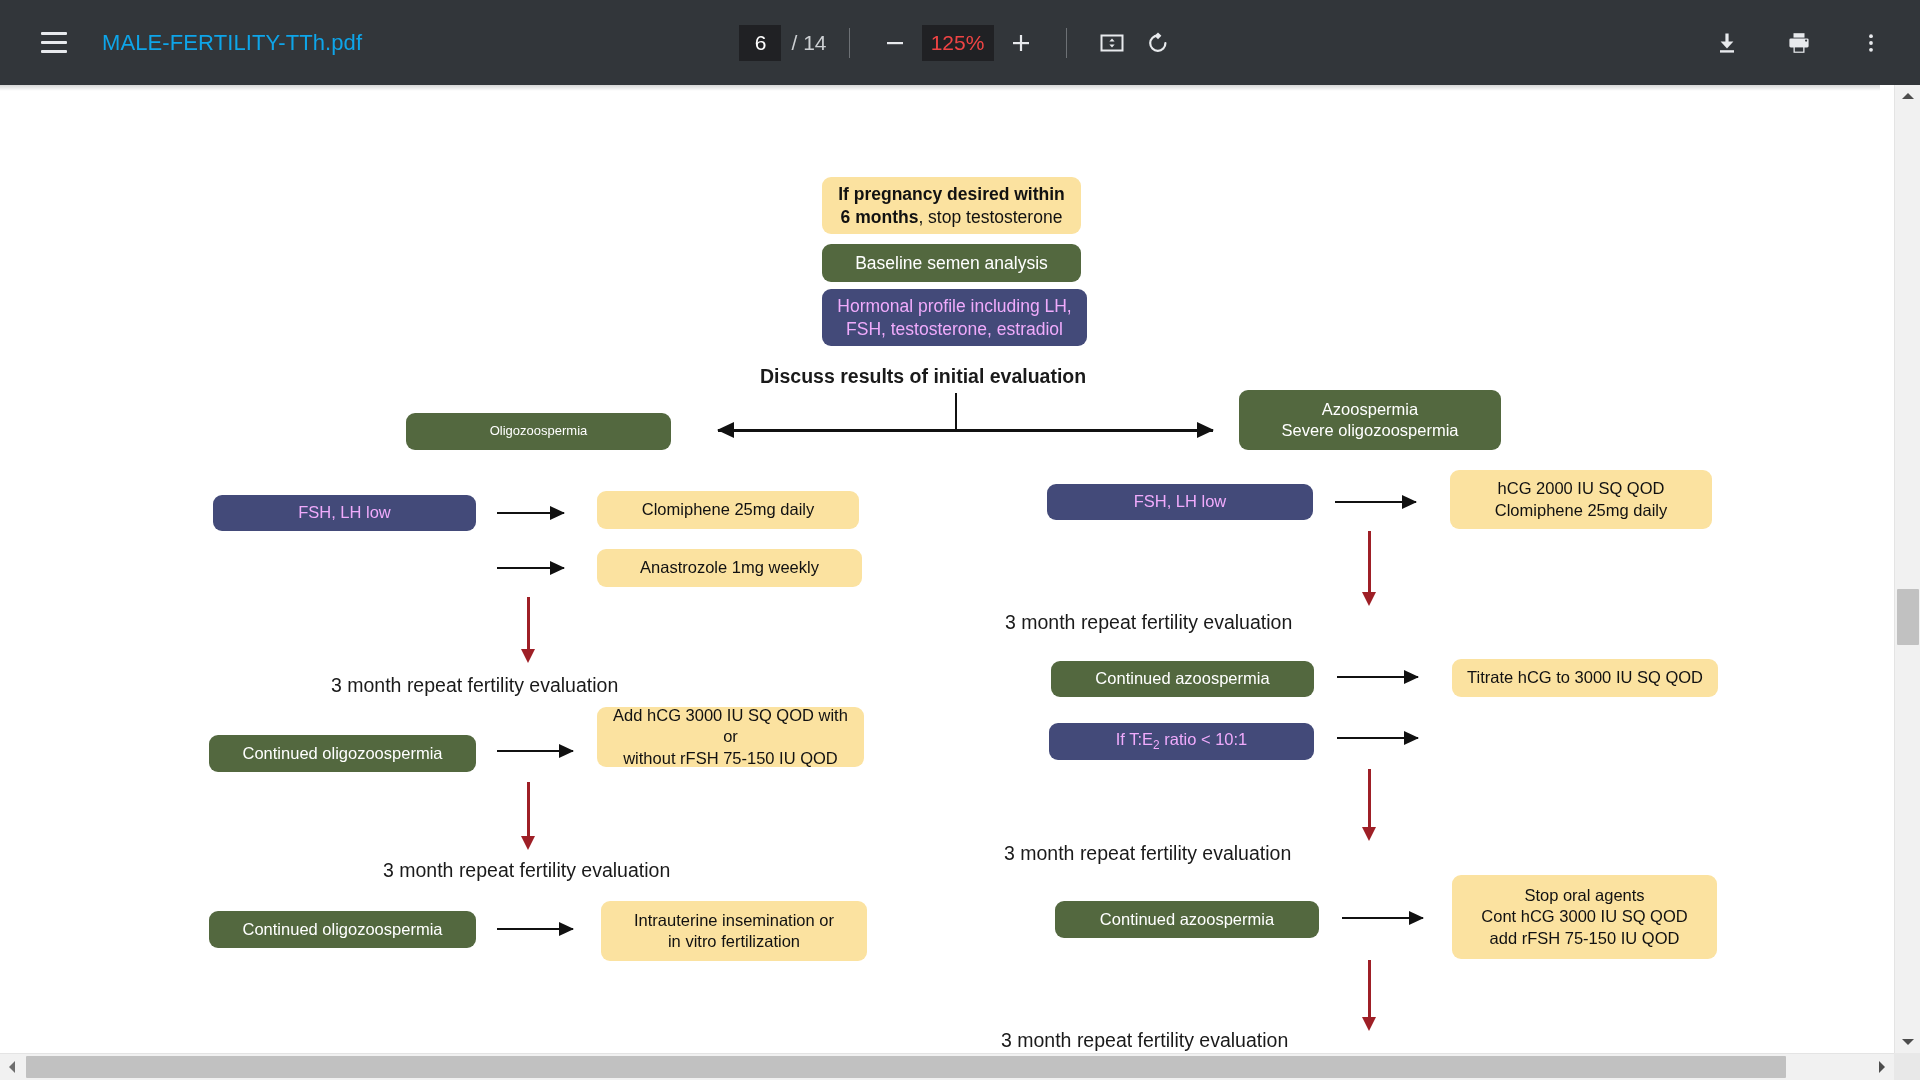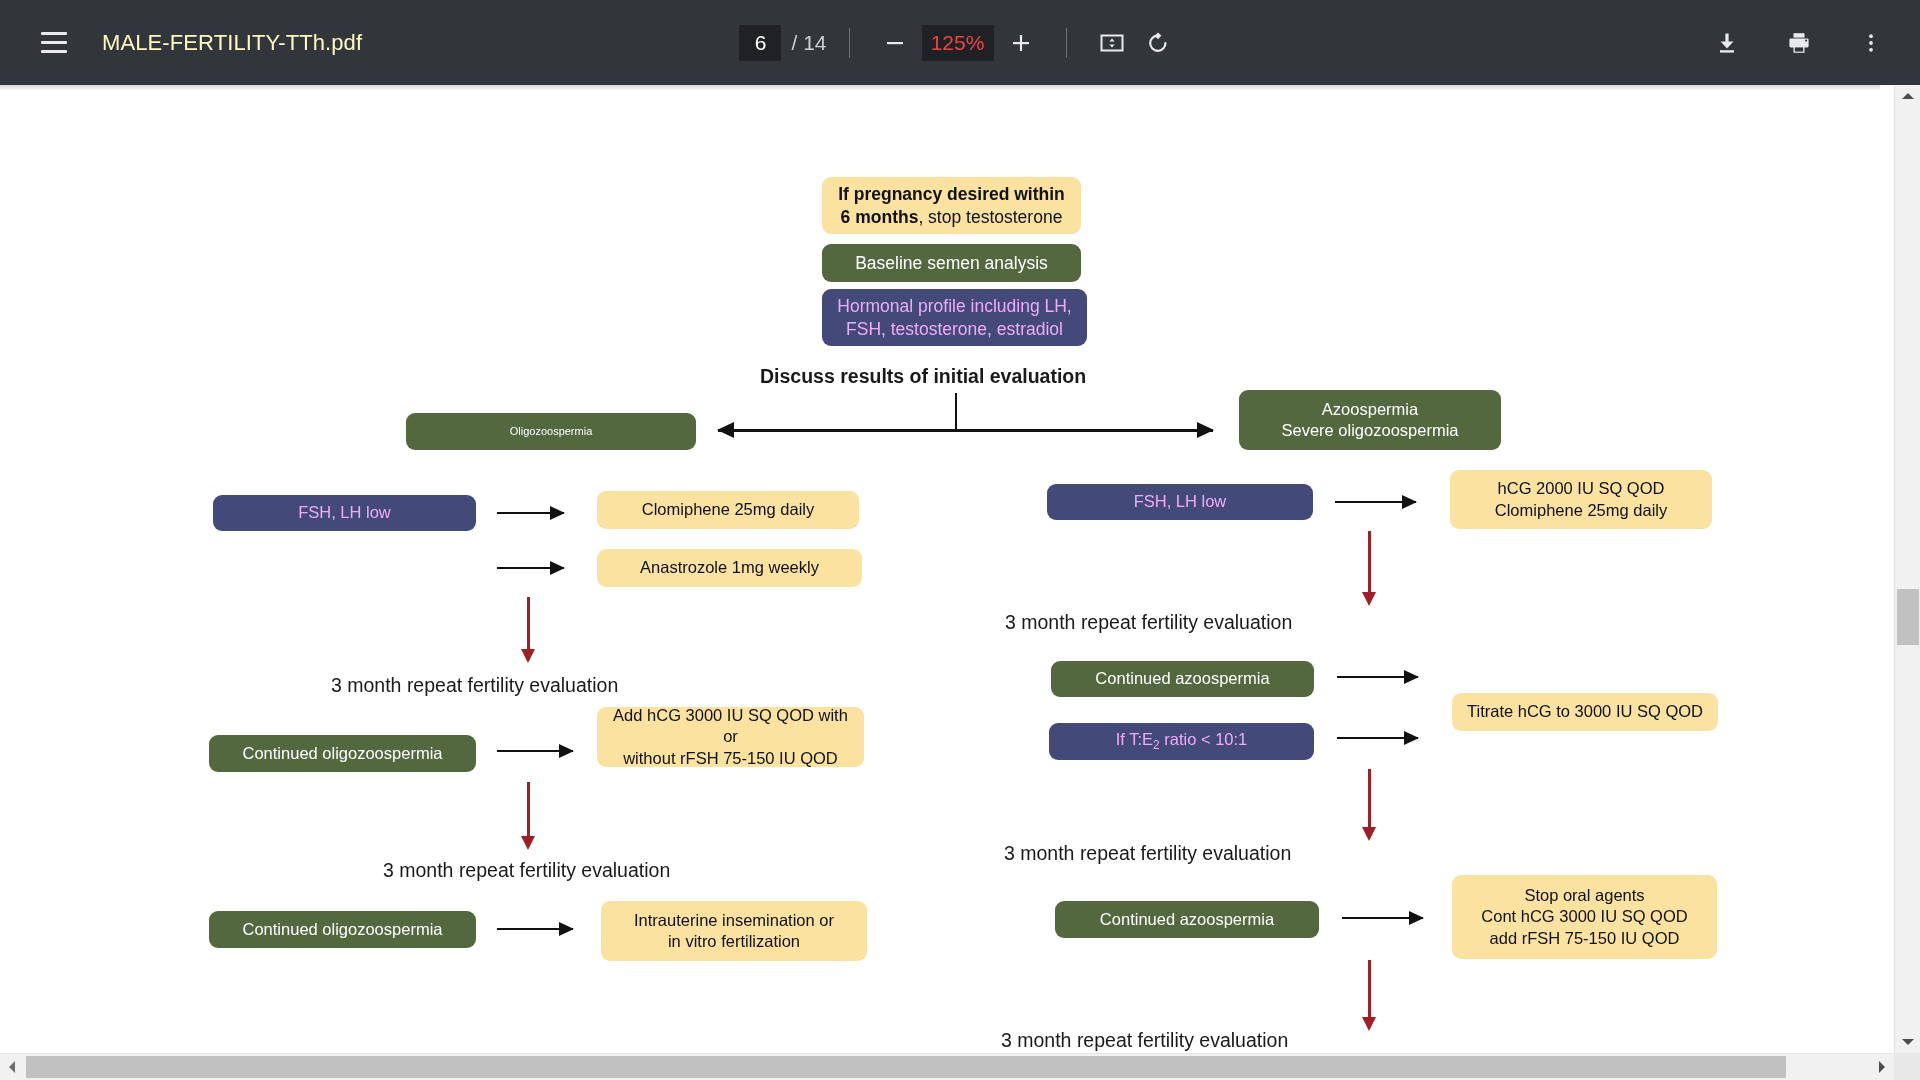--- a/index.html
+++ b/index.html
@@ -23,21 +23,21 @@
   .menu-btn {
     width: 48px; height: 48px;
     display: flex; flex-direction: column; justify-content: center; align-items: center;
     gap: 6px; cursor: pointer; border-radius: 50%;
   }
   .menu-btn span { display: block; width: 26px; height: 3px; background: #e8eaed; border-radius: 1px; }
   #doc-title {
     margin-left: 24px;
     font-size: 22px;
     letter-spacing: 0.1px;
-    color: #fef9c3;
+    color: #0ea5e9;
     white-space: nowrap;
   }
   .tb-center {
     position: absolute; left: 0; right: 0;
     display: flex; align-items: center; justify-content: center;
     gap: 0px; pointer-events: none;
   }
   .tb-center > * { pointer-events: auto; }
   .page-box {
     background: #202124;
@@ -280,21 +280,21 @@
         <span>FSH, testosterone, estradiol</span>
       </div>
     </div>
 
     <div class="plain-text bold-lbl" style="left:760px; top:280px; width:390px; font-size:19.5px;">Discuss results of initial evaluation</div>
 
     <div class="v-line" style="left:955px; top:308px; height:38px;"></div>
 
     <div class="dbl-arrow" style="left:718px; top:344px; width:495px;"></div>
 
-    <div class="node node-green" style="left:406px; top:328px; width:290px; height:37px; font-size:11px;">
+    <div class="node node-green" style="left:406px; top:328px; width:265px; height:37px; font-size:13px;">
       <span>Oligozoospermia</span>
     </div>
 
     <div class="node node-green" style="left:1239px; top:305px; width:262px; height:60px; font-size:16.5px;">
       <div>
         <span>Azoospermia</span><br>
         <span>Severe oligozoospermia</span>
       </div>
     </div>
 
@@ -353,21 +353,21 @@
     </div>
 
     <div class="v-arrow-red" style="left:1368px; top:446px; height:62px;"></div>
 
     <div class="plain-text" style="left:1005px; top:526px; width:432px; font-size:19.5px;">3 month repeat fertility evaluation</div>
 
     <div class="node node-green" style="left:1051px; top:576px; width:263px; height:36px; font-size:16.5px;">
       <span>Continued azoospermia</span>
     </div>
     <div class="h-arrow" style="left:1337px; top:591px; width:81px;"></div>
-    <div class="node node-yellow" style="left:1452px; top:608px; width:266px; height:38px; font-size:16.5px;">
+    <div class="node node-yellow" style="left:1452px; top:574px; width:266px; height:38px; font-size:16.5px;">
       <span>Titrate hCG to 3000 IU SQ QOD</span>
     </div>
 
     <div class="node node-blue" style="left:1049px; top:638px; width:265px; height:37px; font-size:16.5px;">
       <span><span>If T:E</span><sub>2</sub><span> ratio &lt; 10:1</span></span>
     </div>
     <div class="h-arrow" style="left:1337px; top:652px; width:81px;"></div>
 
     <div class="v-arrow-red" style="left:1368px; top:684px; height:59px;"></div>
 

